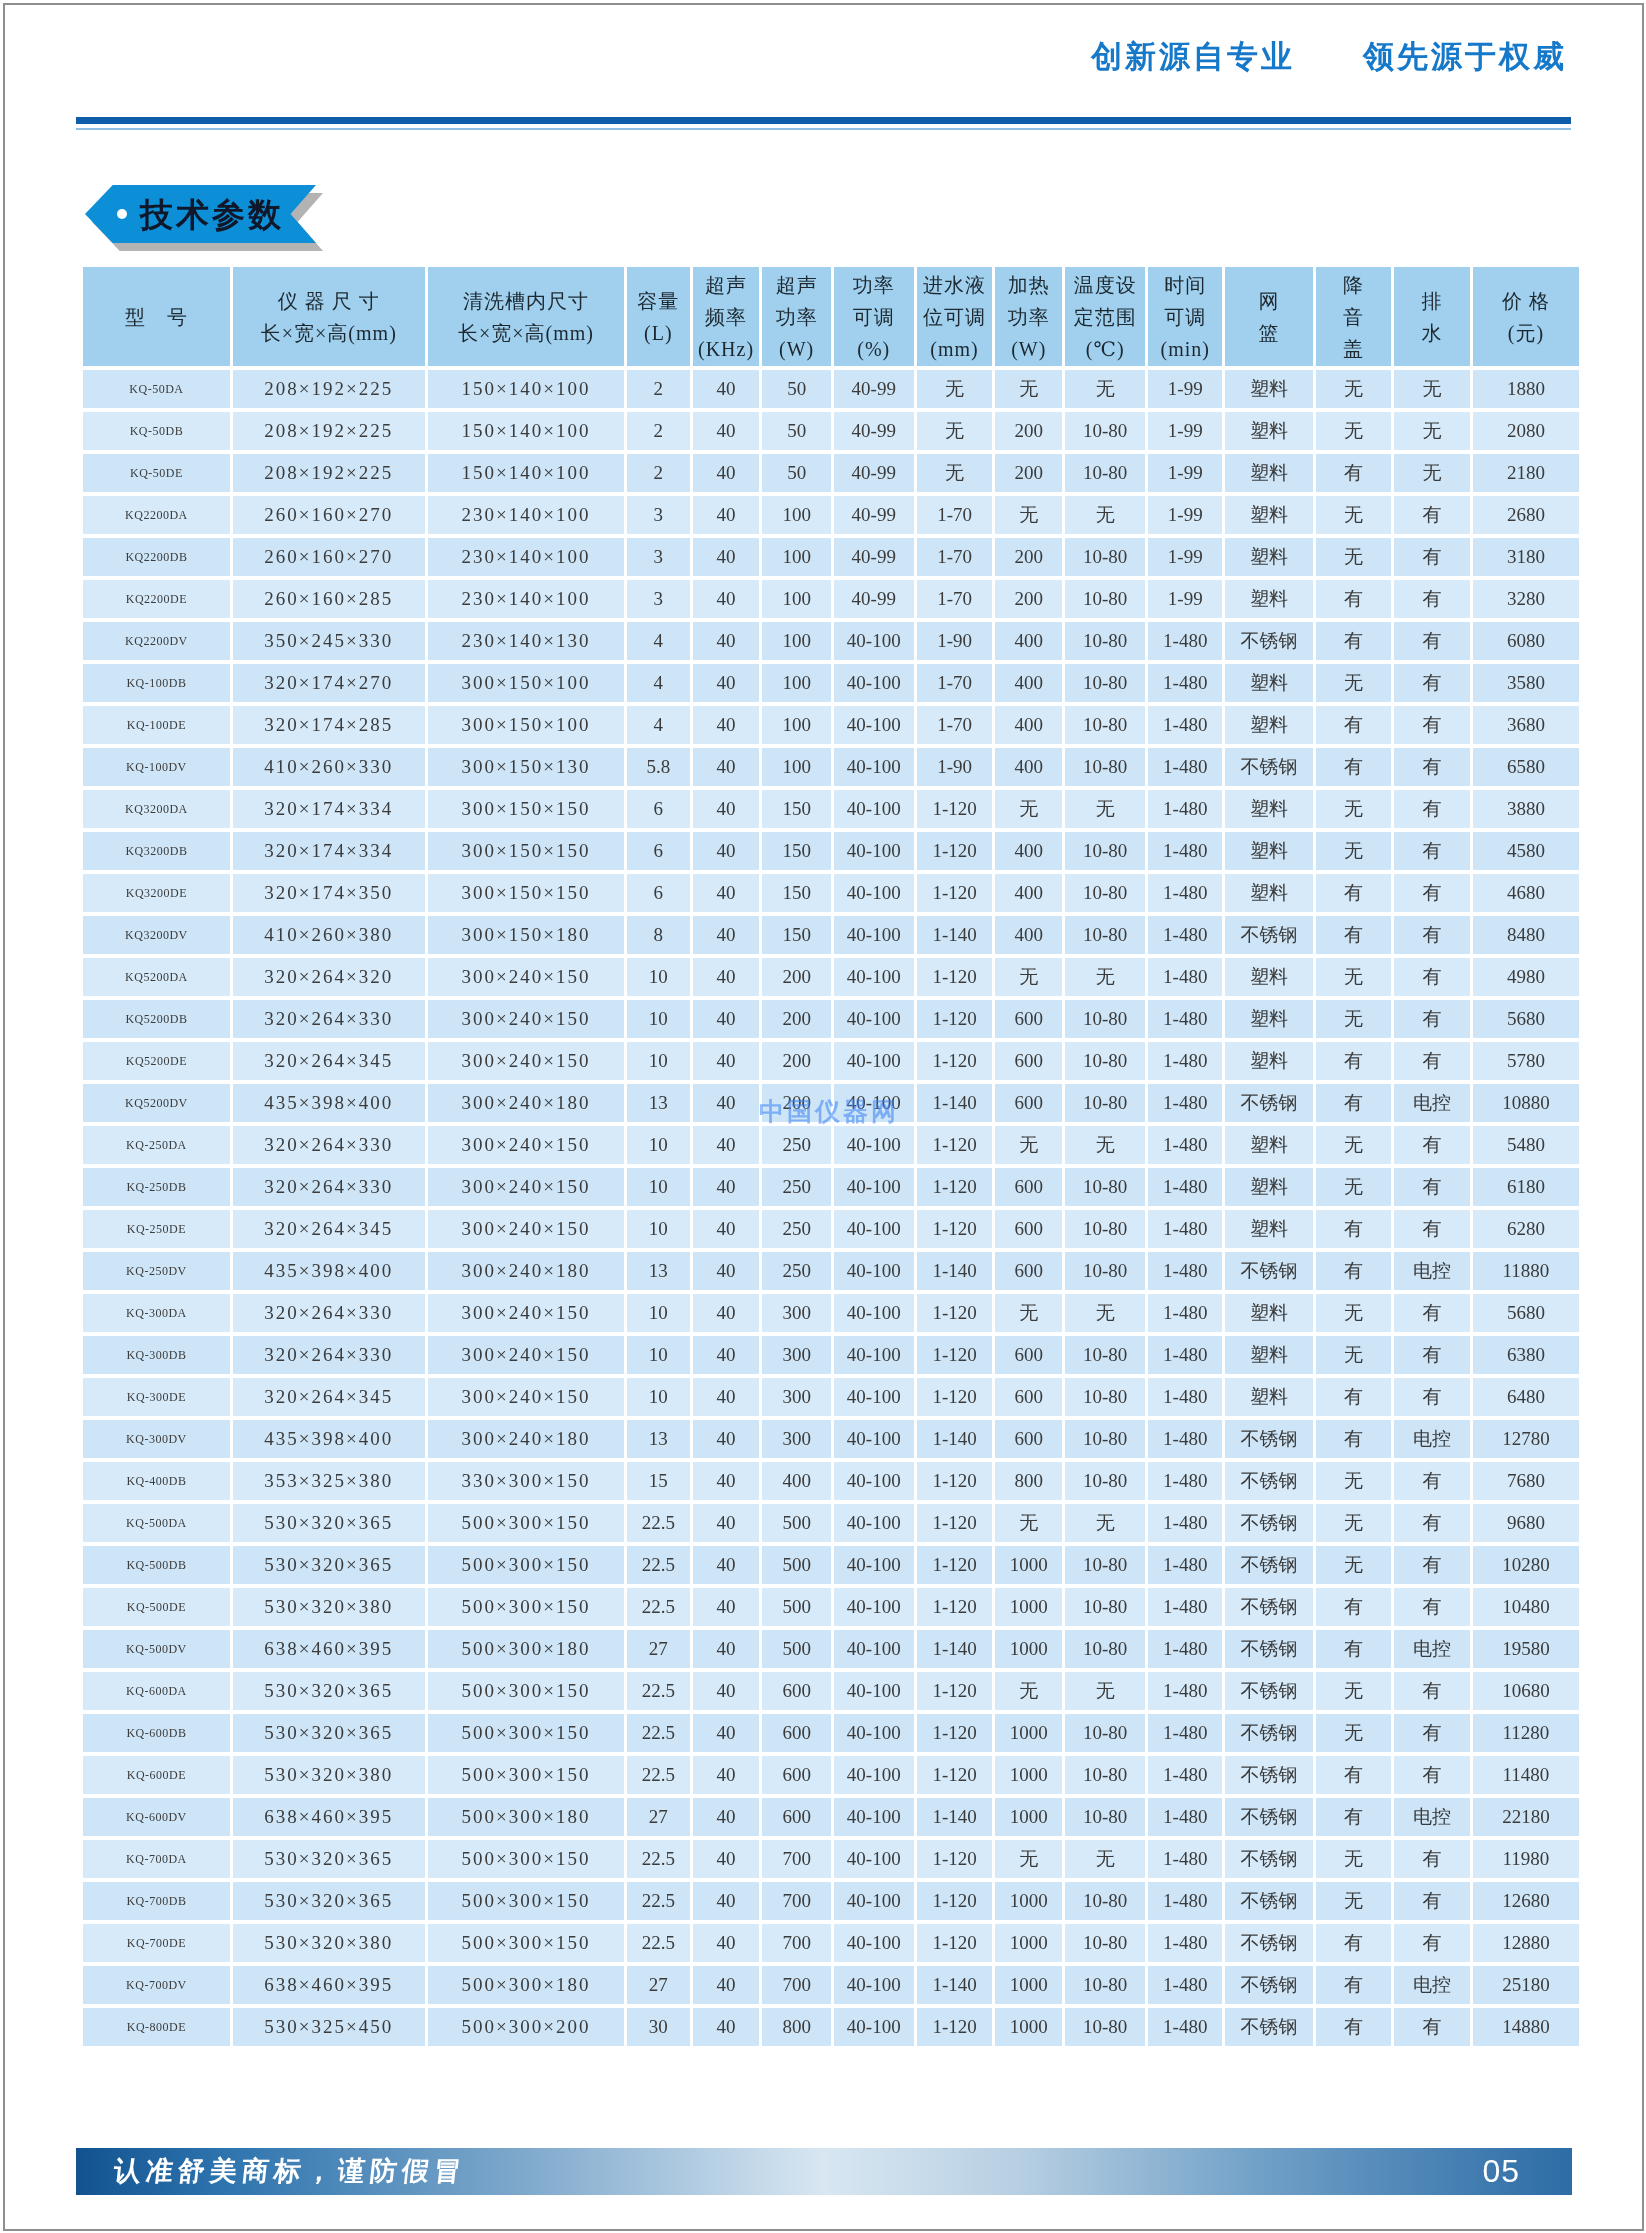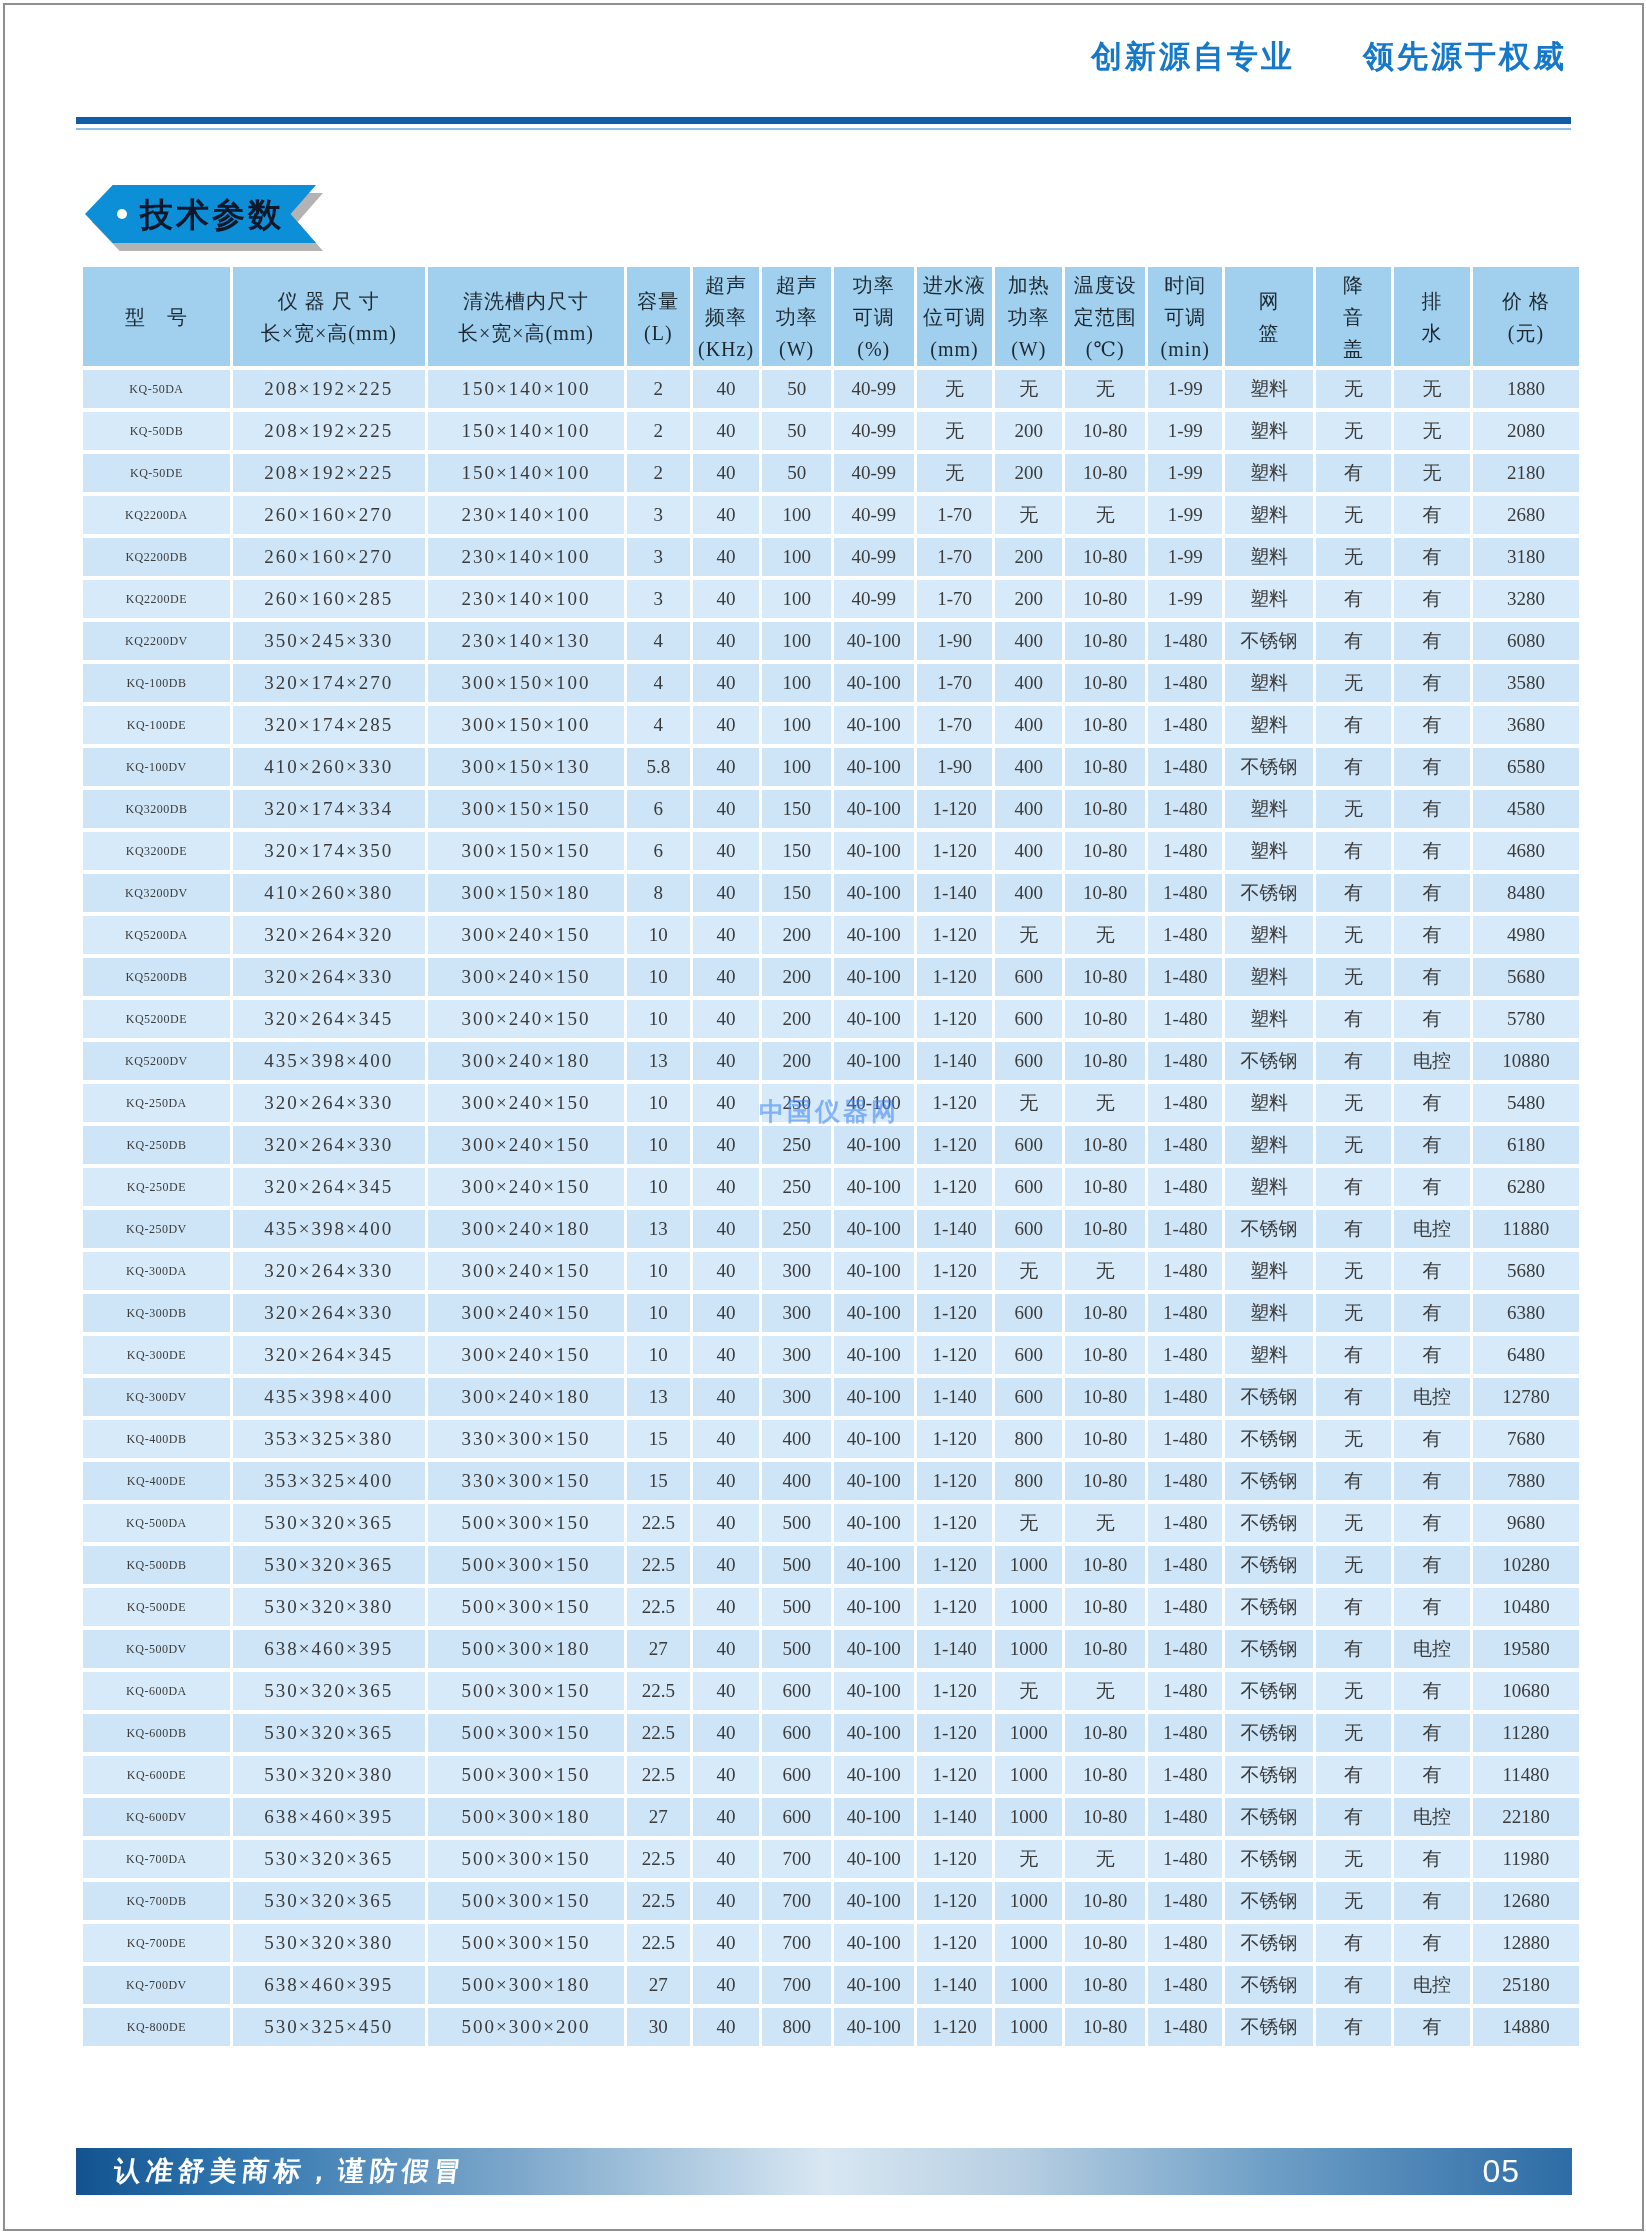--- a/index.html
+++ b/index.html
@@ -310,20 +310,37 @@
             <td>40-100</td>
             <td>1-90</td>
             <td>400</td>
             <td>10-80</td>
             <td>1-480</td>
             <td>不锈钢</td>
             <td>有</td>
             <td>有</td>
             <td>6580</td>
           </tr>
+          <tr class="even">
+            <td>KQ3200DA</td>
+            <td>320×174×334</td>
+            <td>300×150×150</td>
+            <td>6</td>
+            <td>40</td>
+            <td>150</td>
+            <td>40-100</td>
+            <td>1-120</td>
+            <td>无</td>
+            <td>无</td>
+            <td>1-480</td>
+            <td>塑料</td>
+            <td>无</td>
+            <td>有</td>
+            <td>3880</td>
+          </tr>
           <tr class="odd">
             <td>KQ3200DB</td>
             <td>320×174×334</td>
             <td>300×150×150</td>
             <td>6</td>
             <td>40</td>
             <td>150</td>
             <td>40-100</td>
             <td>1-120</td>
             <td>400</td>
@@ -581,37 +598,20 @@
             <td>400</td>
             <td>40-100</td>
             <td>1-120</td>
             <td>800</td>
             <td>10-80</td>
             <td>1-480</td>
             <td>不锈钢</td>
             <td>无</td>
             <td>有</td>
             <td>7680</td>
-          </tr>
-          <tr class="odd">
-            <td>KQ-400DE</td>
-            <td>353×325×400</td>
-            <td>330×300×150</td>
-            <td>15</td>
-            <td>40</td>
-            <td>400</td>
-            <td>40-100</td>
-            <td>1-120</td>
-            <td>800</td>
-            <td>10-80</td>
-            <td>1-480</td>
-            <td>不锈钢</td>
-            <td>有</td>
-            <td>有</td>
-            <td>7880</td>
           </tr>
           <tr class="even">
             <td>KQ-500DA</td>
             <td>530×320×365</td>
             <td>500×300×150</td>
             <td>22.5</td>
             <td>40</td>
             <td>500</td>
             <td>40-100</td>
             <td>1-120</td>

